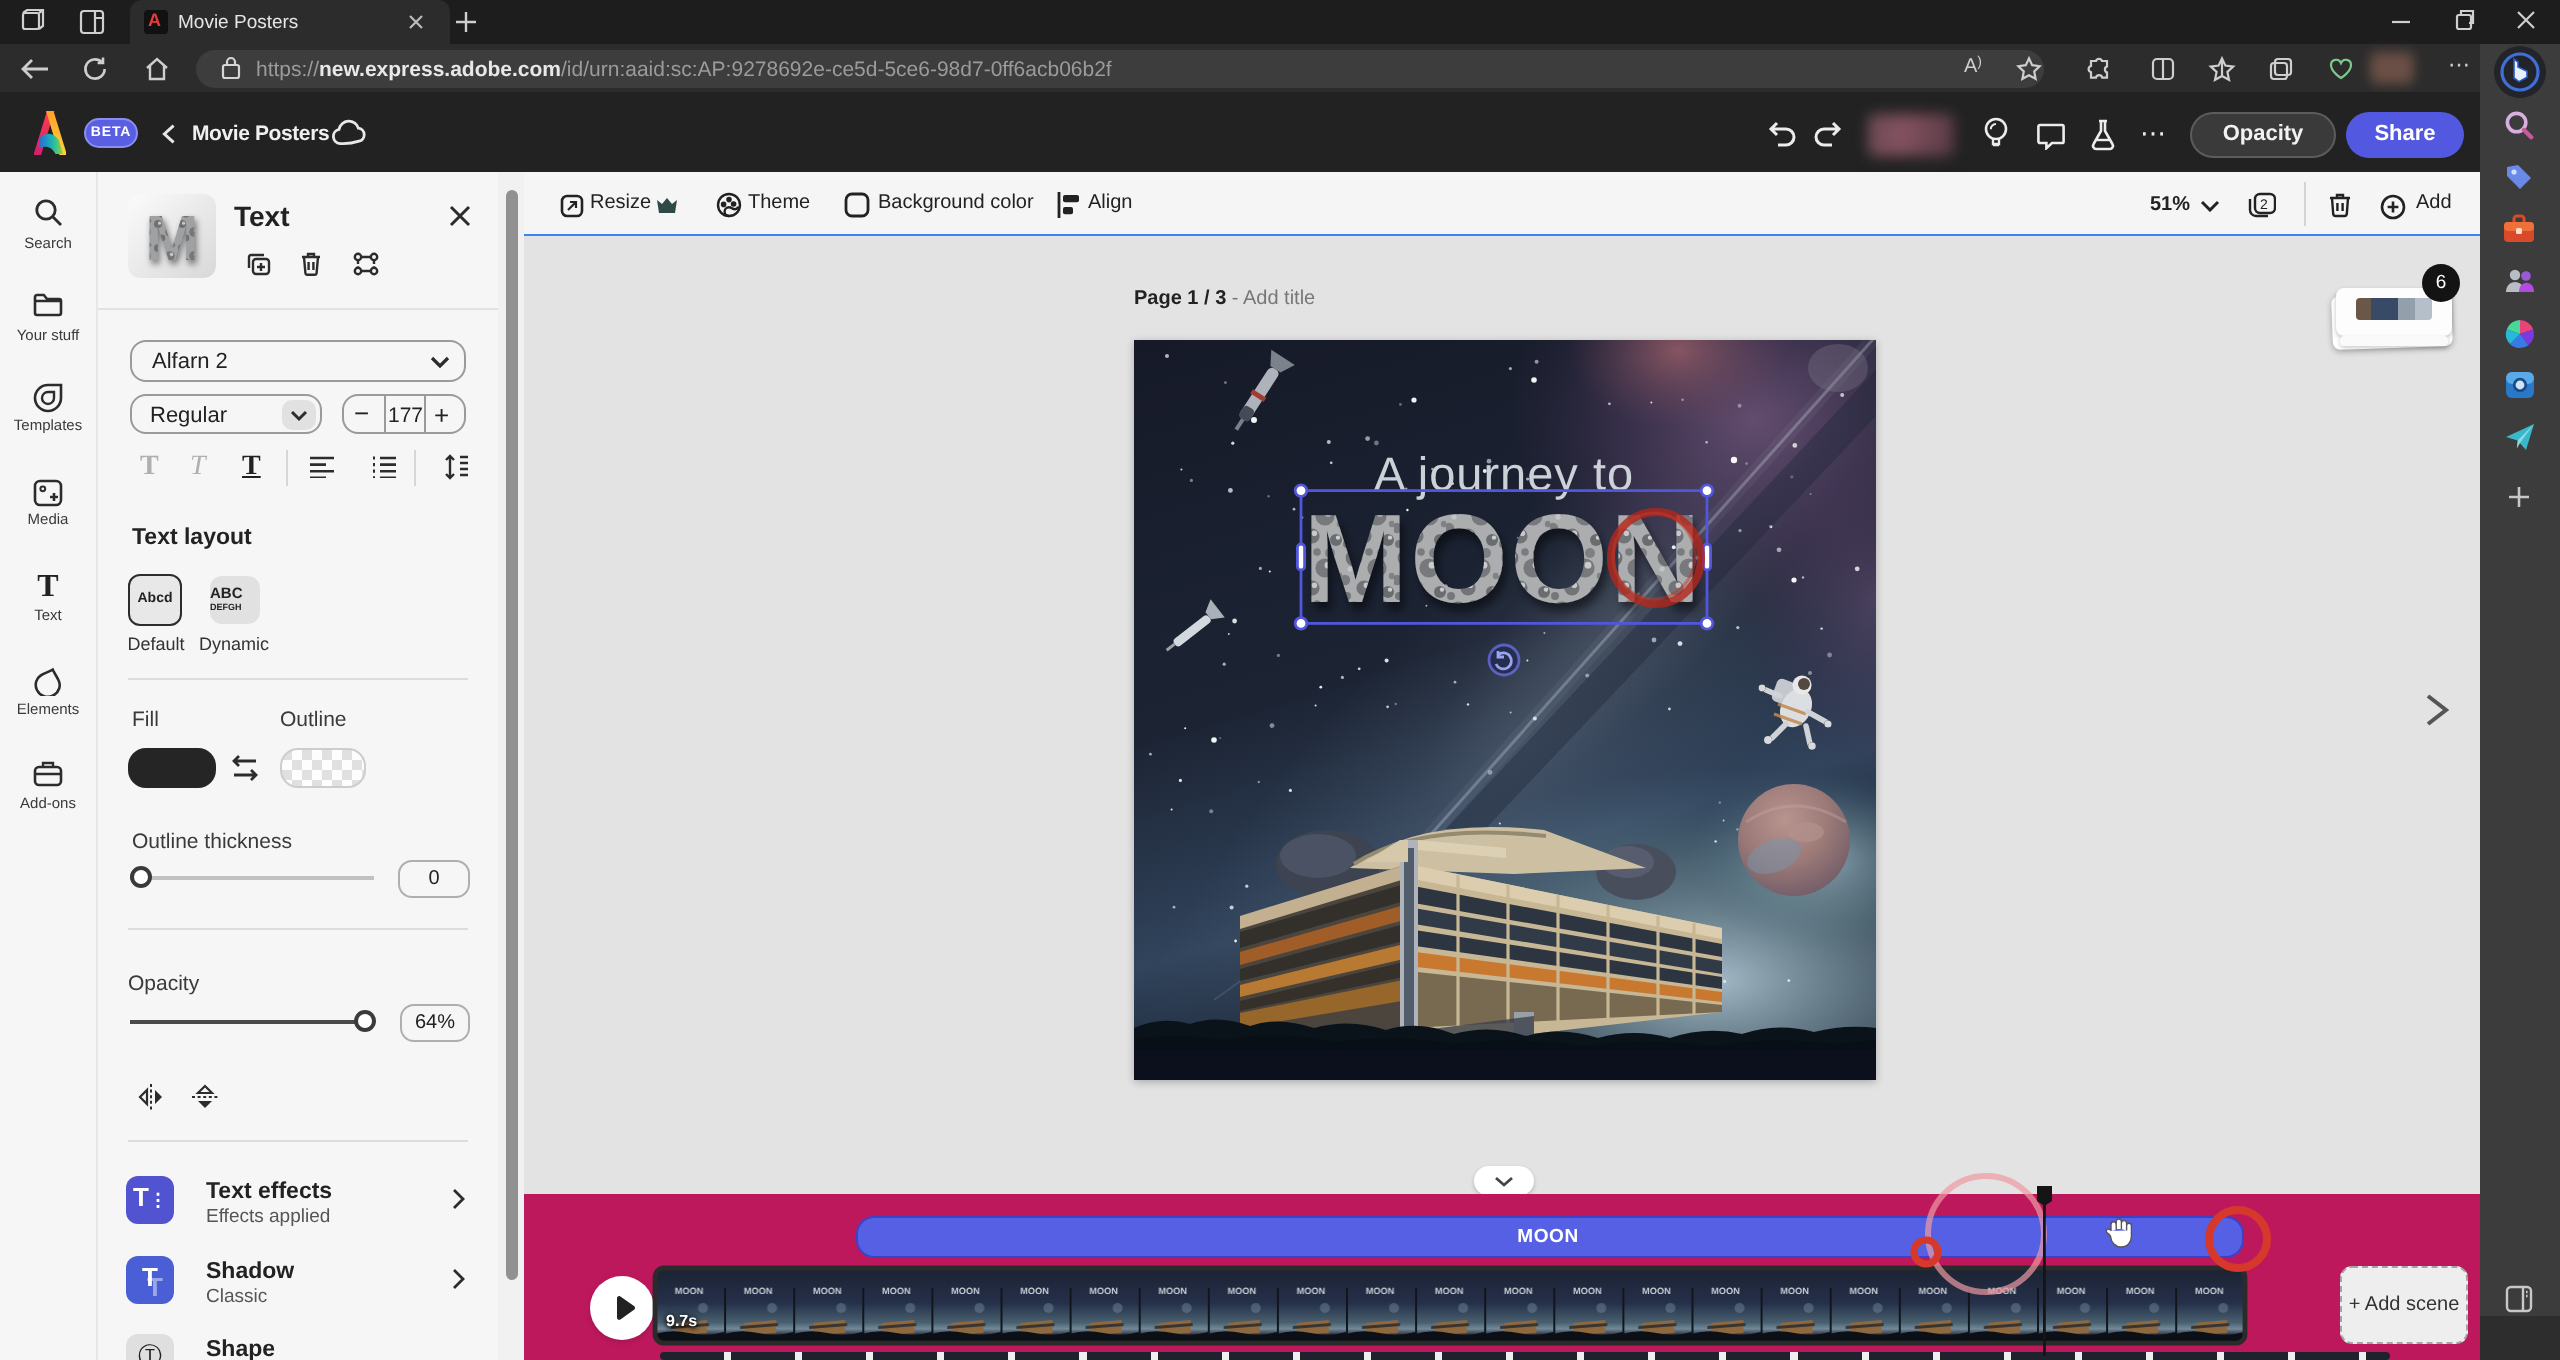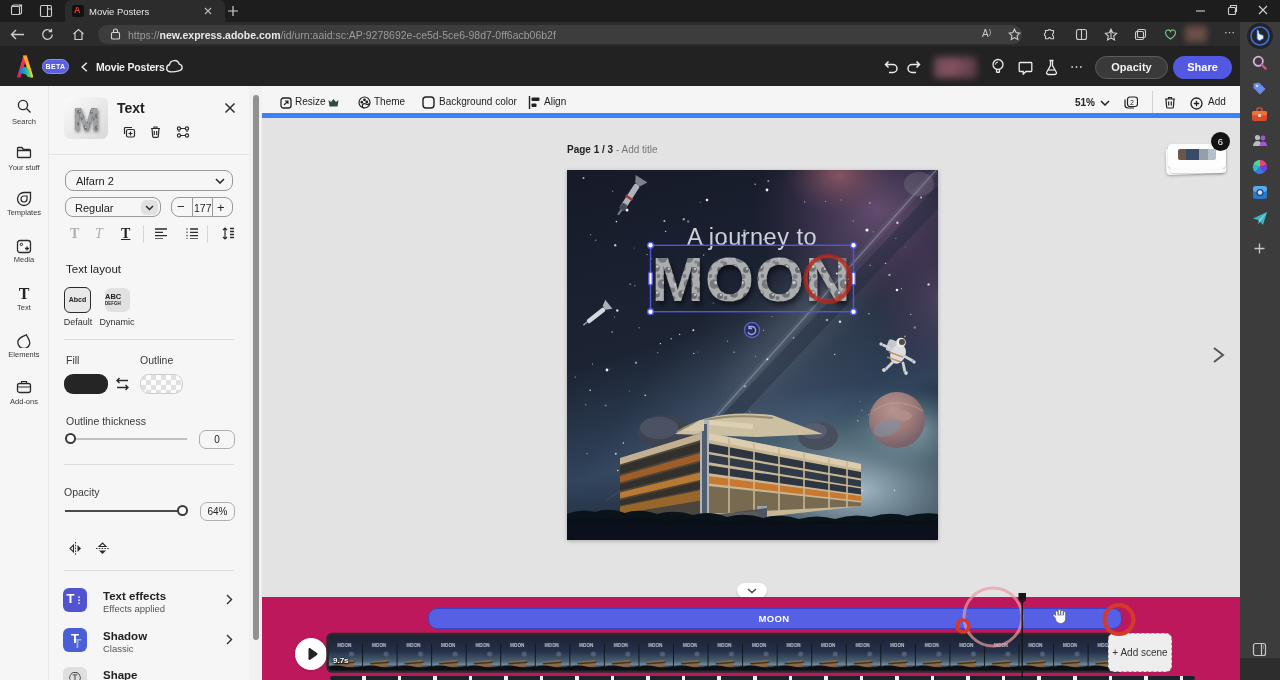--- a/index.html
+++ b/index.html
@@ -4,21 +4,21 @@
 *{margin:0;padding:0;box-sizing:border-box;font-family:"Liberation Sans",sans-serif;}
 html,body{width:1280px;height:680px;overflow:hidden;background:#e4e3e3;}
 .abs{position:absolute;}
 #titlebar{position:absolute;left:0;top:0;width:1280px;height:22px;background:#1d1d1d;}
 #addrbar{position:absolute;left:0;top:22px;width:1240px;height:24px;background:#2c2c2c;}
 #appheader{position:absolute;left:0;top:46px;width:1240px;height:40px;background:#222222;}
 #rail{position:absolute;left:0;top:86px;width:49px;height:594px;background:#f7f6f6;border-right:1px solid #e8e7e7;}
 #panel{position:absolute;left:49px;top:86px;width:200px;height:594px;background:#f7f6f6;}
 #scrollzone{position:absolute;left:249px;top:86px;width:13px;height:594px;background:#f2f1f1;}
 #scrollthumb{position:absolute;left:253px;top:95px;width:6px;height:545px;background:#919191;border-radius:3px;}
-#toolbar{position:absolute;left:262px;top:86px;width:978px;height:32px;background:#f6f5f5;border-bottom:5px solid #3b82f6;}
+#toolbar{position:absolute;left:262px;top:86px;width:978px;height:32px;background:#f6f5f5;border-bottom:1px solid #3b82f6;}
 #canvas{position:absolute;left:262px;top:118px;width:978px;height:479px;background:#e4e3e3;}
 #timeline{position:absolute;left:262px;top:597px;width:978px;height:83px;background:#be185d;}
 #sidebar{position:absolute;left:1240px;top:22px;width:40px;height:658px;background:#3c3c3c;}
 </style></head>
 <body>
 <div id="titlebar">
  <svg class="abs" style="left:8px;top:3px" width="16" height="16" viewBox="0 0 16 16">
       <g fill="none" stroke="#cfcfcf" stroke-width="1.1">
         <rect x="3.5" y="3.5" width="8" height="8" rx="1"></rect>
         <path d="M5.5 3.5v-1.2h8v8h-1.2M4.5 5l6-2.2M11.5 12l-6 2.2" stroke-width="0"></path>
@@ -270,21 +270,21 @@
     </svg>
  <svg class="abs" style="left:137px;top:142px" width="12" height="11" viewBox="0 0 12 11">
       <path d="M4 1h8M4 4.3h8M4 7.6h8M4 10.9h8" stroke="#2c2c2c" stroke-width="1.3"></path>
       <path d="M0.5 1h1M0.5 4.3h1M0.5 7.6h1M0.5 10.9h1" stroke="#2c2c2c" stroke-width="1.6"></path>
     </svg>
  <div class="abs" style="left:158px;top:139px;width:1px;height:18px;background:#d8d7d7"></div>
  <svg class="abs" style="left:173px;top:141px" width="12" height="13" viewBox="0 0 12 13">
       <path d="M8 1.5h4M8 4.5h4M8 7.5h4M8 10.5h4" stroke="#2c2c2c" stroke-width="1.3"></path>
       <path d="M3 1v11M1 3l2-2 2 2M1 10l2 2 2-2" stroke="#2c2c2c" stroke-width="1.2" fill="none"></path>
     </svg>
- <div class="abs" style="left:17px;top:177px;font-size:11.5px;font-weight:normal;color:#222">Text layout</div>
+ <div class="abs" style="left:17px;top:177px;font-size:11.5px;font-weight:bold;color:#222">Text layout</div>
  <div class="abs" style="left:15px;top:201px;width:27px;height:26px;background:#e9e8e8;border:1.5px solid #2c2c2c;border-radius:6px;font-size:7px;font-weight:bold;color:#222;text-align:center;line-height:23px">Abcd</div>
  <div class="abs" style="left:56px;top:202px;width:25px;height:24px;background:#e2e1e1;border-radius:6px;text-align:left">
       <div style="font-size:7.5px;font-weight:bold;color:#222;margin-top:4px">ABC</div>
       <div style="font-size:4.5px;font-weight:bold;color:#222">DEFGH</div>
     </div>
  <div class="abs" style="left:4px;top:231px;width:50px;text-align:center;font-size:9px;color:#333">Default</div>
  <div class="abs" style="left:43px;top:231px;width:50px;text-align:center;font-size:9px;color:#333">Dynamic</div>
  <div class="abs" style="left:15px;top:253px;width:170px;height:1px;background:#dddcdc"></div>
  <div class="abs" style="left:17px;top:268px;font-size:10.5px;color:#3a3a3a">Fill</div>
  <div class="abs" style="left:91px;top:268px;font-size:10.5px;color:#3a3a3a">Outline</div>
@@ -708,21 +708,21 @@
      <rect x="0" y="10" width="1" height="29" fill="#11151c"></rect>
      <circle cx="24" cy="20" r="2.5" fill="#7e96aa" opacity=".4"></circle>
      <path d="M10 27.5 L26 26 L26 32.5 L10 33.5 Z" fill="#8e6940"></path>
      <path d="M8 29 L27 27.5 L27 29 L8 30.5 Z" fill="#3a3530"></path>
      <path d="M0 33 Q8 30.5 17 32.5 T34.55 32 L34.55 39 L0 39 Z" fill="#0b1016"></path>
    </pattern>
   </defs>
   <rect x="2.5" y="2" width="795" height="37.6" rx="4.5" fill="url(#thumb)" stroke="#2b2b2b" stroke-width="2.4"></rect>
  </svg>
  <div class="abs" style="left:71px;top:59px;font-size:8px;font-weight:bold;color:#fff;text-shadow:0 0 3px #000,0 1px 2px #000">9.7s</div>
- <div class="abs" style="left:846px;top:36px;width:64px;height:39px;background:#efeeee;border:1.5px dashed #a5a5a5;border-radius:6px;font-size:10px;color:#333;text-align:center;line-height:37px">+ Add scene</div>
+ <div class="abs" style="left:908px;top:36px;width:64px;height:39px;background:#efeeee;border:1.5px dashed #a5a5a5;border-radius:6px;font-size:10px;color:#333;text-align:center;line-height:37px">+ Add scene</div>
  <div class="abs" style="left:68px;top:78.5px;width:865px;height:4.5px;background:repeating-linear-gradient(90deg,#1d222c 0 32px,#f0efef 32px 35.55px);border-radius:2px"></div>
  <svg class="abs" style="left:690px;top:-12px;overflow:visible" width="220" height="100" viewBox="0 0 220 100">
   <circle cx="41" cy="32" r="29" fill="none" stroke="#ec9aa2" stroke-width="3" opacity=".7"></circle>
   <circle cx="11" cy="41" r="6" fill="none" stroke="#d6392b" stroke-width="3.6"></circle>
   <circle cx="167" cy="34.5" r="14.5" fill="none" stroke="#d6392b" stroke-width="4"></circle>
   <rect x="66.5" y="8" width="7.5" height="7.5" fill="#151515"></rect>
   <path d="M66.5 15.5 l3.75 2.5 3.75 -2.5z" fill="#151515"></path>
   <path d="M70.2 17 L70.2 93" stroke="#151515" stroke-width="1.4"></path>
   <g transform="translate(100,24)">
    <path d="M3.5 6.5V3.2a1.3 1.3 0 0 1 2.6 0V6M6.1 5.5V1.8a1.3 1.3 0 0 1 2.6 0V5.5M8.7 5.5V2.6a1.3 1.3 0 0 1 2.6 0V6.2M11.3 6.2V3.8a1.2 1.2 0 0 1 2.4 0V9c0 3-1.8 5.5-5 5.5S3.6 12 3.4 9.8C3.3 8.6 2.6 8 1.6 7.4 1 7 .9 6.2 1.5 5.8c.8-.5 2-.1 2 .7" fill="#fff" stroke="#555" stroke-width=".7"></path>

